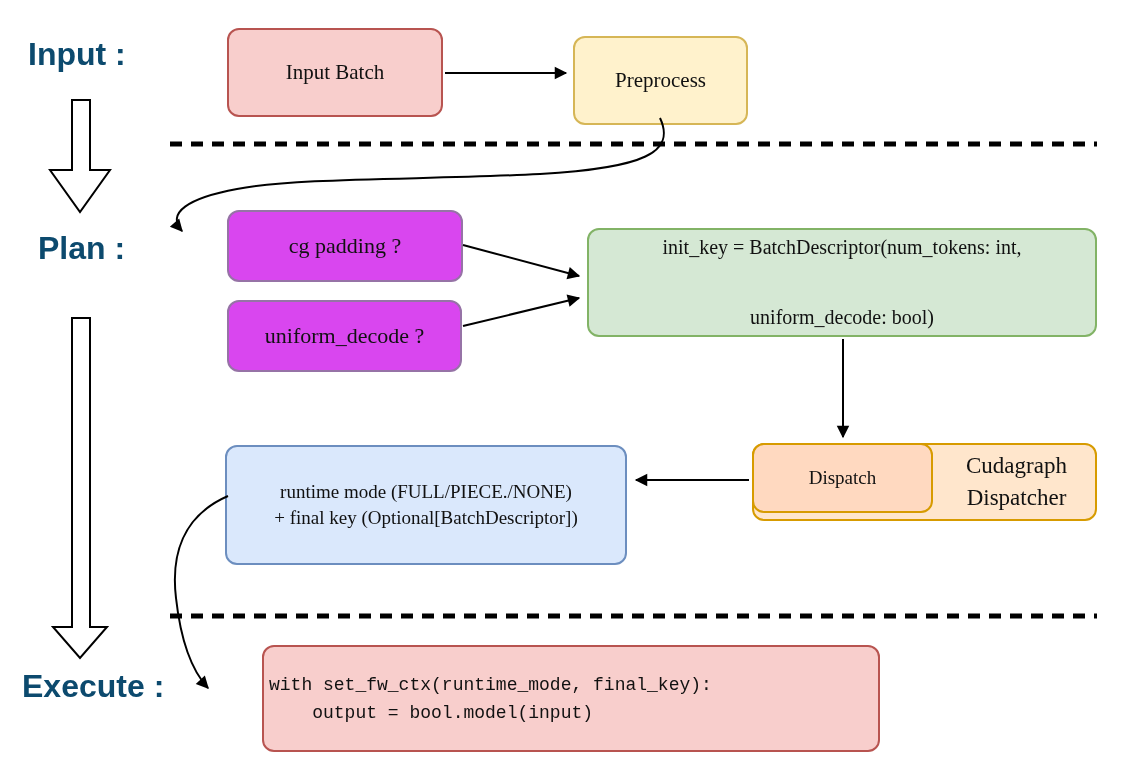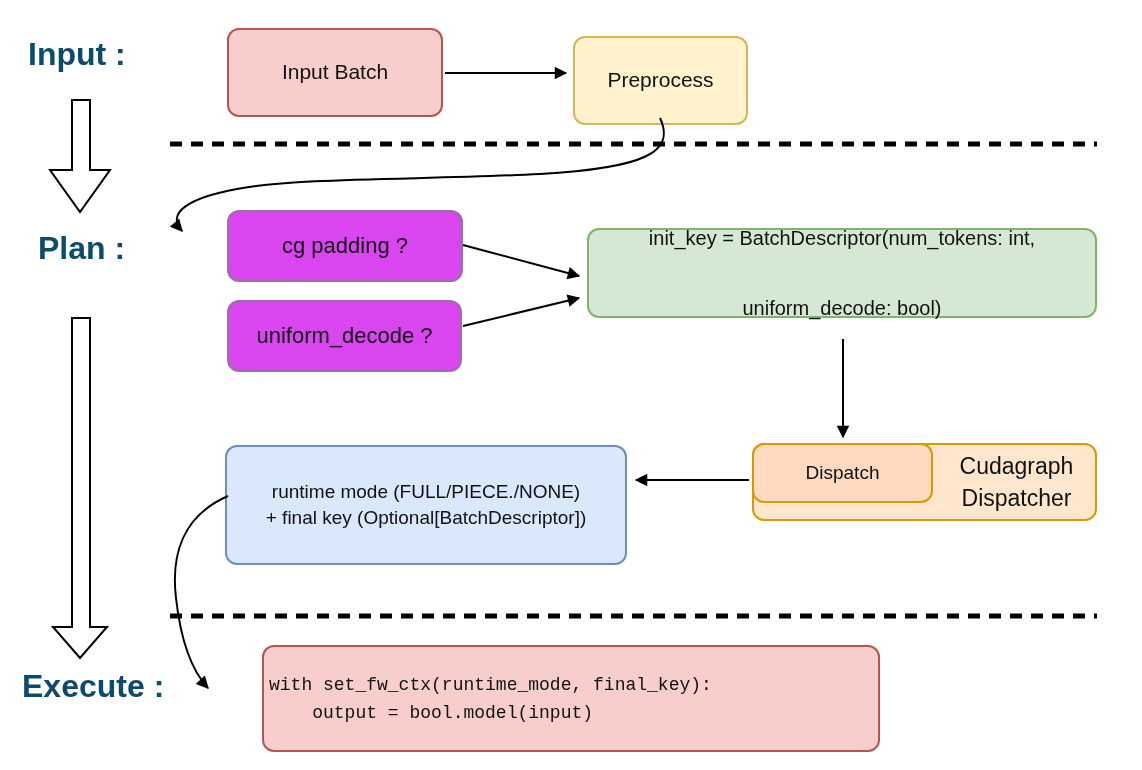--- a/index.html
+++ b/index.html
@@ -21,20 +21,21 @@
     position:absolute;
     box-sizing:border-box;
     border-radius:12px;
     display:flex;
     flex-direction:column;
     align-items:center;
     justify-content:center;
     text-align:center;
     color:#111111;
     line-height:1.35;
+    font-family:Liberation Serif, serif;
   }
   .node.red   {background:#f8cecc;border:2px solid #b85450;}
   .node.yellow{background:#fff2cc;border:2px solid #d6b656;}
   .node.purple{background:#d946ef;border:2px solid #9673a6;}
   .node.green {background:#d5e8d4;border:2px solid #82b366;}
   .node.blue  {background:#dae8fc;border:2px solid #6c8ebf;}
   .node.orange{background:#ffe6cc;border:2px solid #d79b00;}
   .node.orange-inner{background:#ffd9c0;border:2px solid #d79b00;}
   .connector-layer{
     position:absolute;left:0;top:0;
@@ -79,33 +80,33 @@
   </div>
 
   <div class="node purple z1" style="left:227px;top:210px;width:236px;height:72px;font-size:22px;">
     <div>cg padding ?</div>
   </div>
 
   <div class="node purple z1" style="left:227px;top:300px;width:235px;height:72px;font-size:22px;">
     <div>uniform_decode ?</div>
   </div>
 
-  <div class="node green z1" style="left:587px;top:228px;width:510px;height:90px;font-size:20px;gap:43px;">
+  <div class="node green z1" style="left:587px;top:228px;width:510px;height:109px;font-size:20px;gap:43px;">
     <div>init_key = BatchDescriptor(num_tokens: int,</div>
     <div>uniform_decode: bool)</div>
   </div>
 
   <div class="node orange z1" style="left:752px;top:443px;width:345px;height:78px;">
     <div class="cud-label">
       <div>Cudagraph</div>
       <div>Dispatcher</div>
     </div>
   </div>
 
-  <div class="node orange-inner z2" style="left:752px;top:443px;width:181px;height:60px;font-size:19px;">
+  <div class="node orange-inner z2" style="left:752px;top:443px;width:181px;height:70px;font-size:19px;">
     <div>Dispatch</div>
   </div>
 
   <div class="node blue z1" style="left:225px;top:445px;width:402px;height:120px;font-size:19px;">
     <div>runtime mode (FULL/PIECE./NONE)</div>
     <div>+ final key (Optional[BatchDescriptor])</div>
   </div>
 
   <div class="node red codebox z1" style="left:225px;top:645px;width:618px;height:107px;">
     <div>with set_fw_ctx(runtime_mode, final_key):</div>

